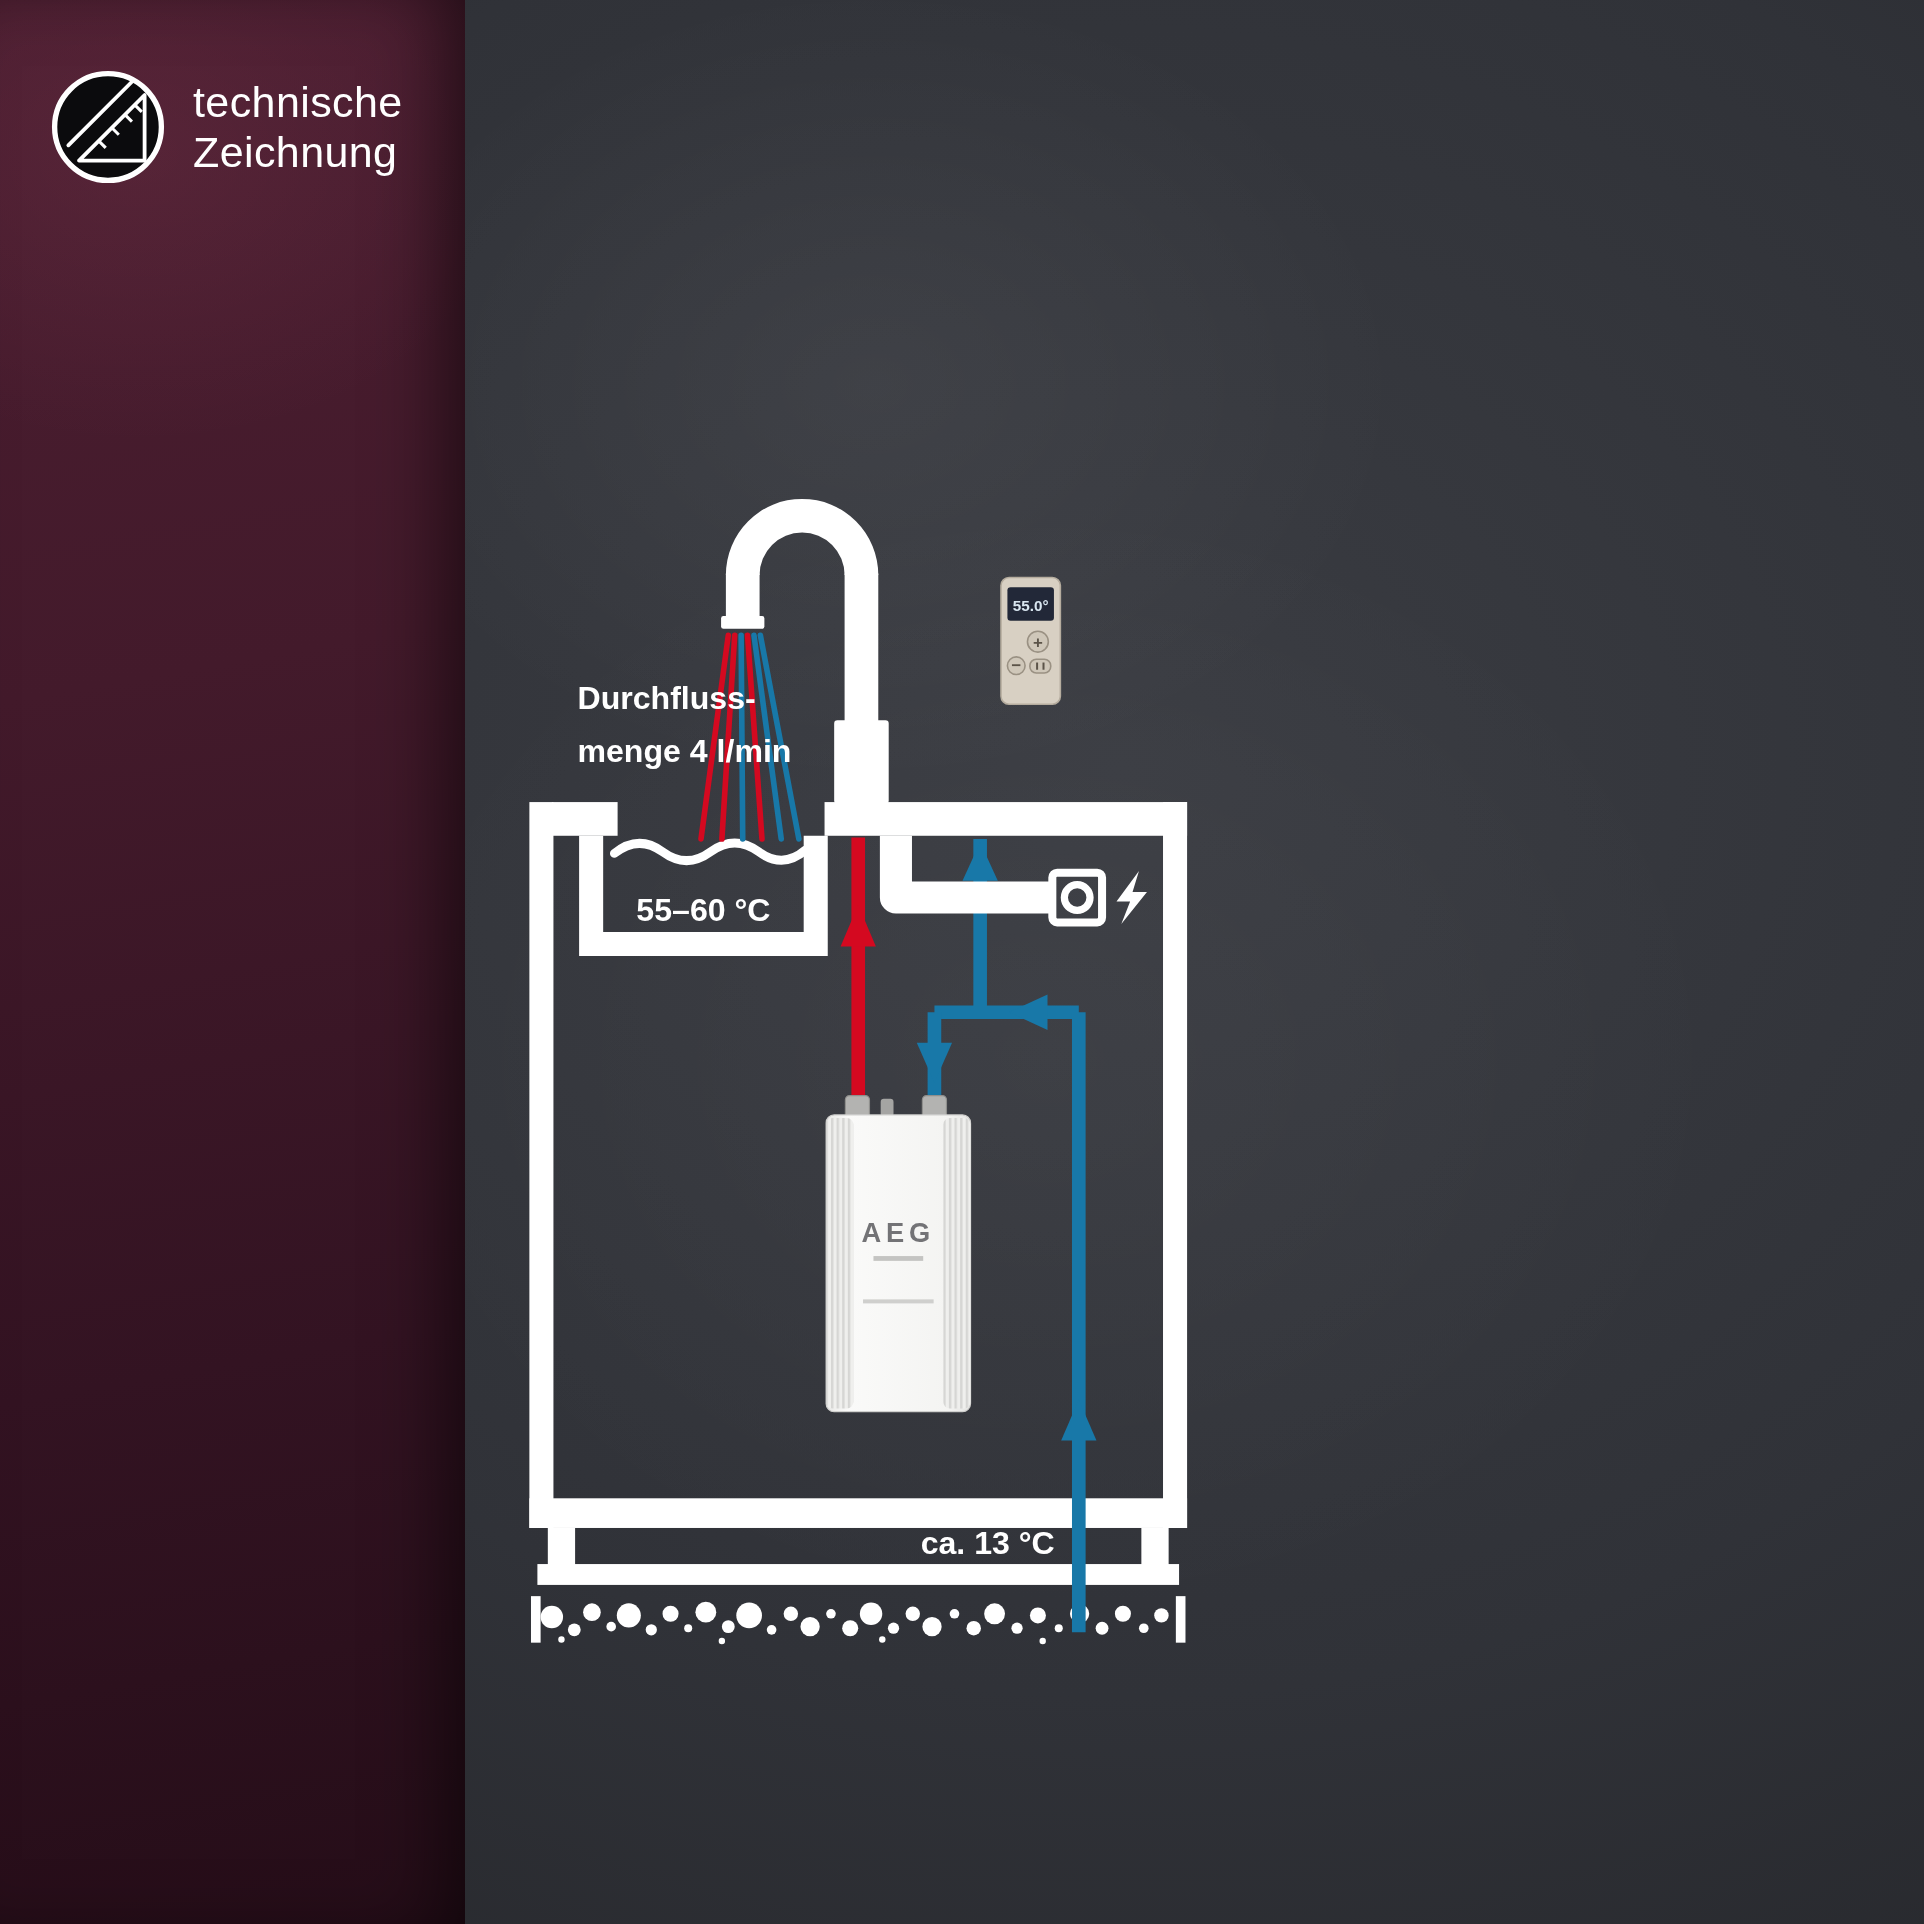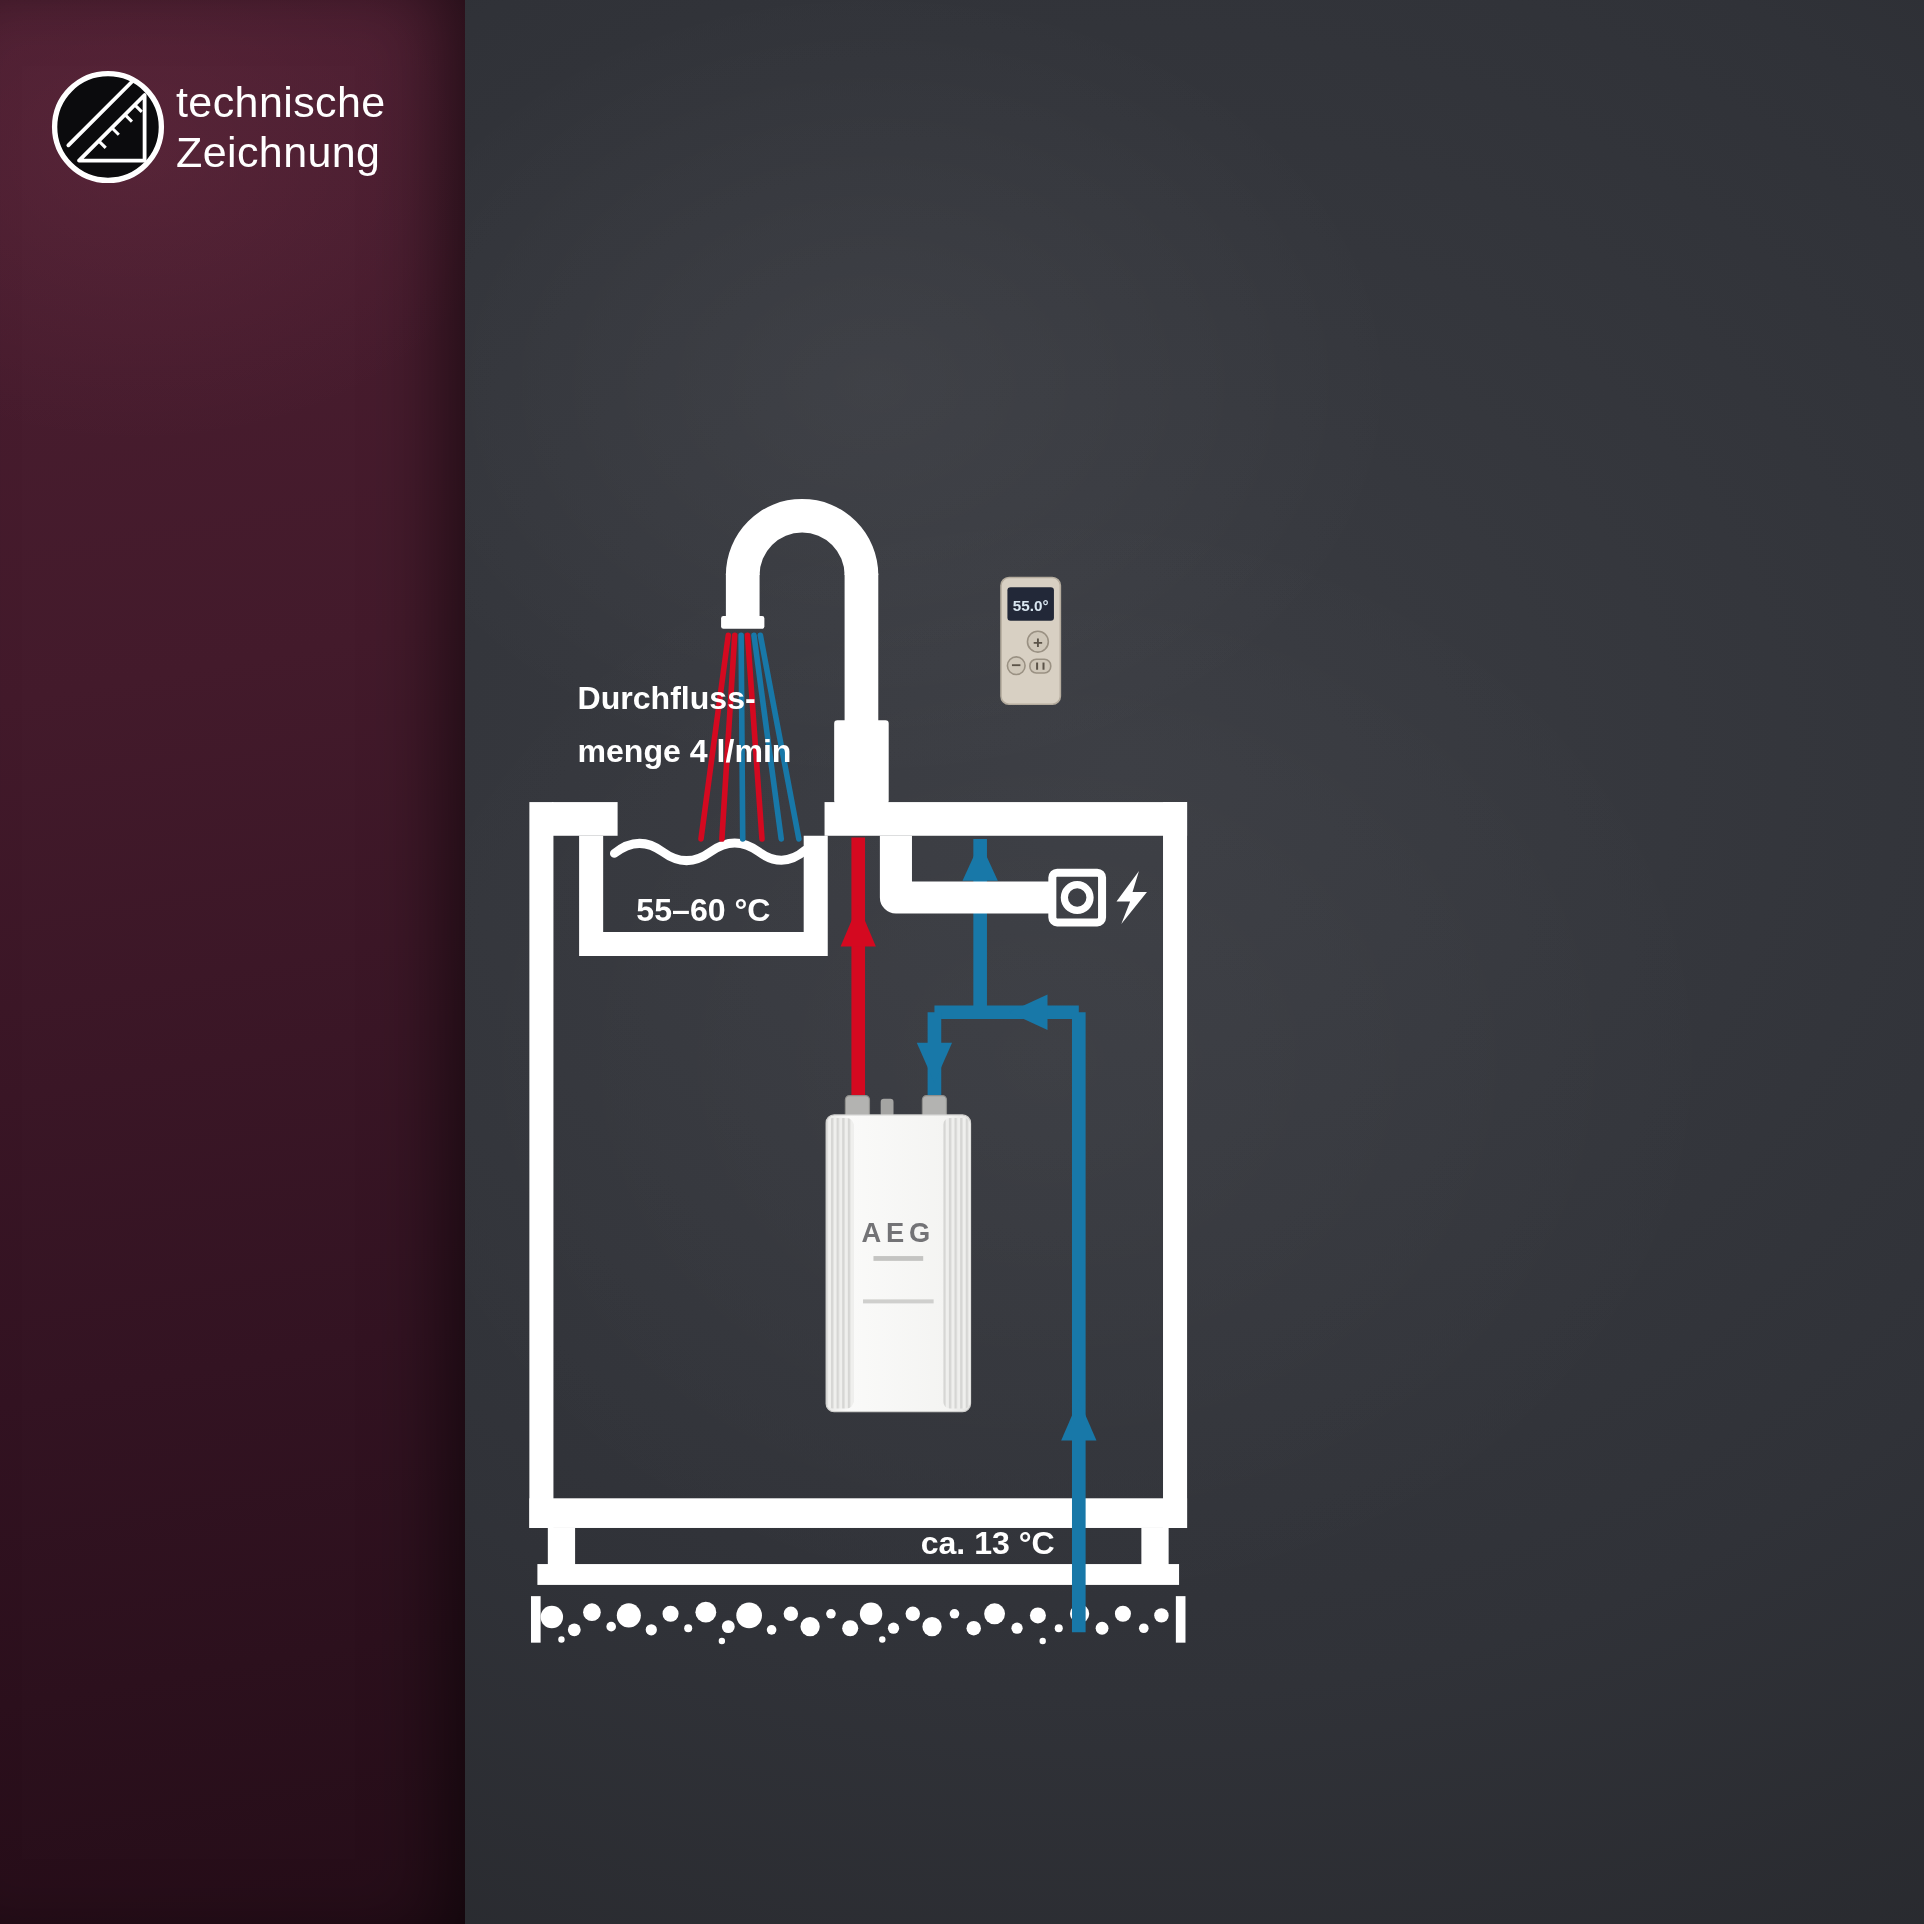--- a/index.html
+++ b/index.html
@@ -10,21 +10,21 @@
   
   .left-panel {
     position:absolute; left:0; top:0; width:465px; height:1925px;
     background:
       radial-gradient(561px 417px at 30% 8%, rgba(255,130,160,0.07), rgba(255,130,160,0) 70%),
       linear-gradient(170deg, #4c1e31 0%, #431a2b 35%, #331322 70%, #250d18 100%);
     box-shadow: inset -44px 0 76px -24px rgba(0,0,0,0.55);
   }
   .badge-row {
     position:absolute; left:47px; top:66px;
-    display:flex; align-items:center; gap:7px;
+    display:flex; align-items:center; gap:24px;
   }
   .badge-icon { width:122px; height:122px; flex:0 0 auto; }
   .badge-label {
     color:#ffffff; font-size:43px; line-height:50px; font-weight:300;
     letter-spacing:0.4px;
   }
   
   .right-panel {
     position:absolute; left:465px; top:0; width:1460px; height:1925px;
     background:

